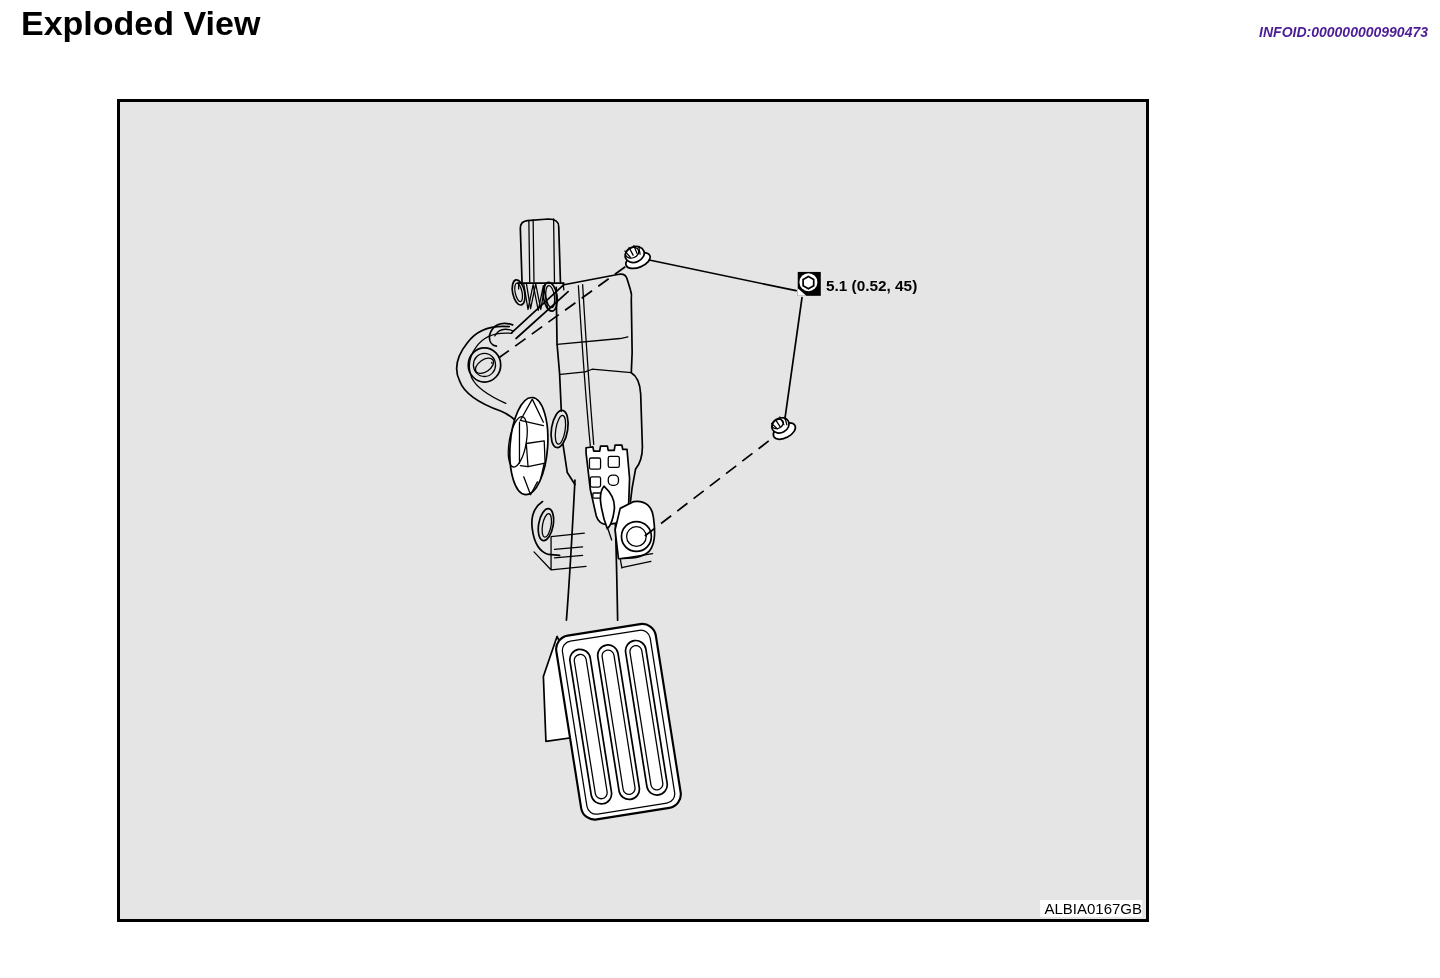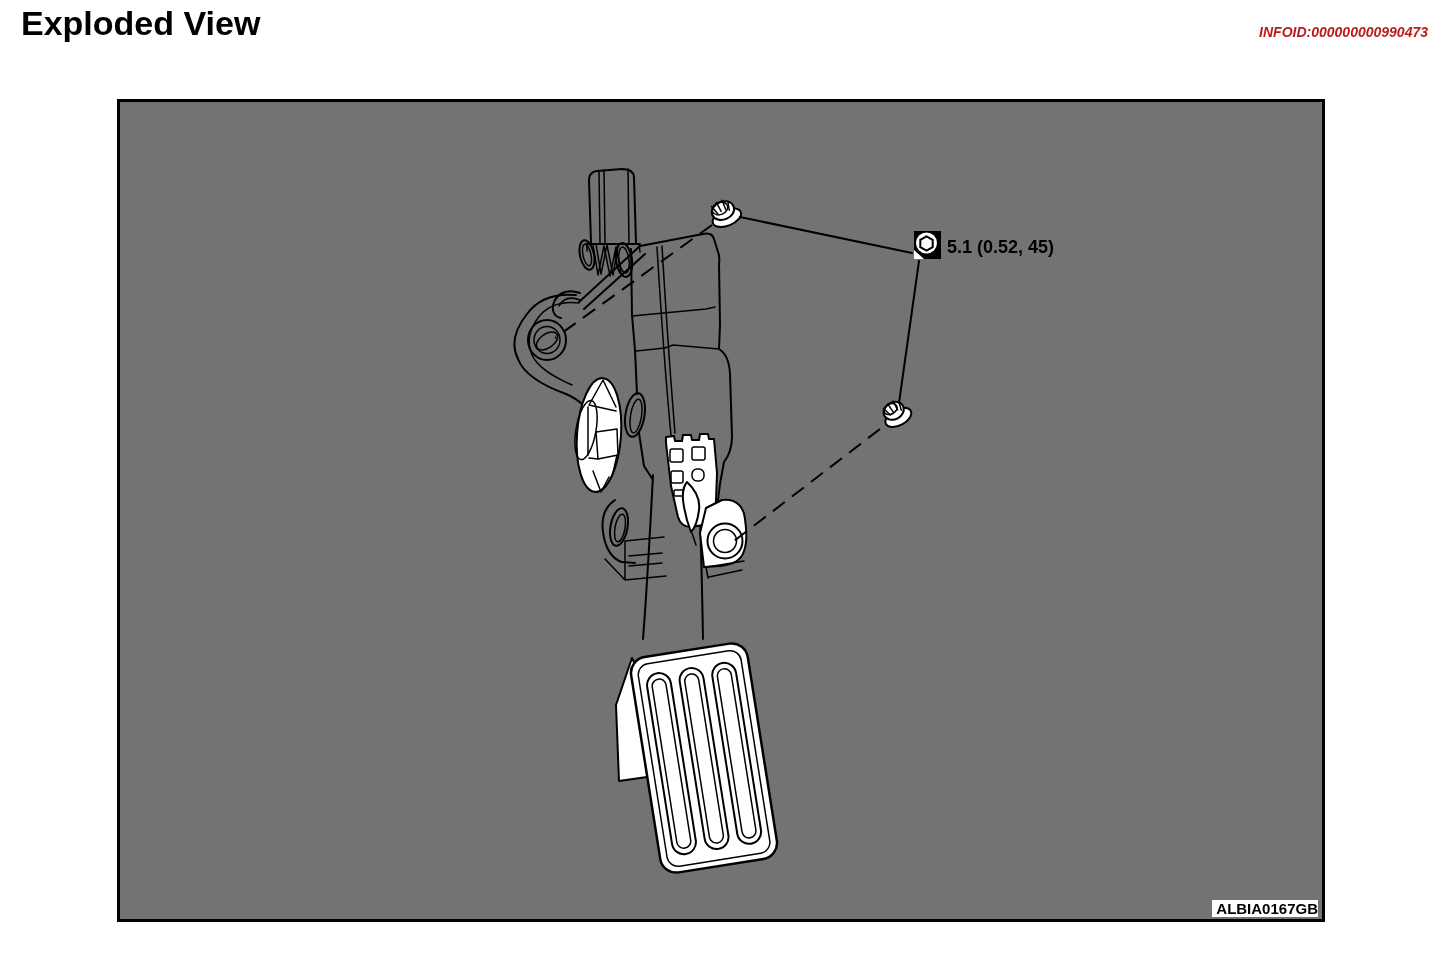--- a/index.html
+++ b/index.html
@@ -6,30 +6,30 @@
   #page{
     position:relative;width:1440px;height:978px;background:#ffffff;
     font-family:"Liberation Sans", sans-serif;color:#000;overflow:hidden;border-radius:30px;
   }
   .title{
     position:absolute;left:21px;top:4px;
     font-size:34px;font-weight:700;letter-spacing:0px;color:#000;
   }
   .infoid{
     position:absolute;right:12px;top:24px;
-    font-size:14px;font-style:italic;font-weight:700;color:#b91c1c;
+    font-size:14px;font-style:italic;font-weight:700;color:#4c1d95;
   }
   .frame{
-    position:absolute;left:117px;top:99px;width:1208px;height:823px;
-    border:3px solid #000;box-sizing:border-box;background:#737373;
+    position:absolute;left:117px;top:99px;width:1032px;height:823px;
+    border:3px solid #000;box-sizing:border-box;background:#e5e5e5;
   }
   .frame svg{display:block;width:100%;height:100%;}
   .figcode{
     position:absolute;right:4px;bottom:2px;
-    font-size:15px;font-weight:700;color:#000;background:#fff;padding-left:4px;
+    font-size:15px;font-weight:400;color:#000;background:#fff;padding-left:4px;
   }
   .footer{
     position:absolute;left:4px;top:936px;
     font-size:18px;font-weight:400;letter-spacing:0.3px;color:#000;
   }
   .ln{fill:none;stroke:#000;stroke-width:2;stroke-linecap:round;stroke-linejoin:round;}
   .lnthin{fill:none;stroke:#000;stroke-width:1.5;stroke-linecap:round;stroke-linejoin:round;}
   .wfill{fill:#fff;stroke:#000;stroke-width:2;stroke-linejoin:round;}
   .dash{fill:none;stroke:#000;stroke-width:2;stroke-dasharray:15 9;stroke-linecap:butt;}
   .torquetext{font-family:"Liberation Sans",sans-serif;font-size:18px;font-weight:700;fill:#000;}

